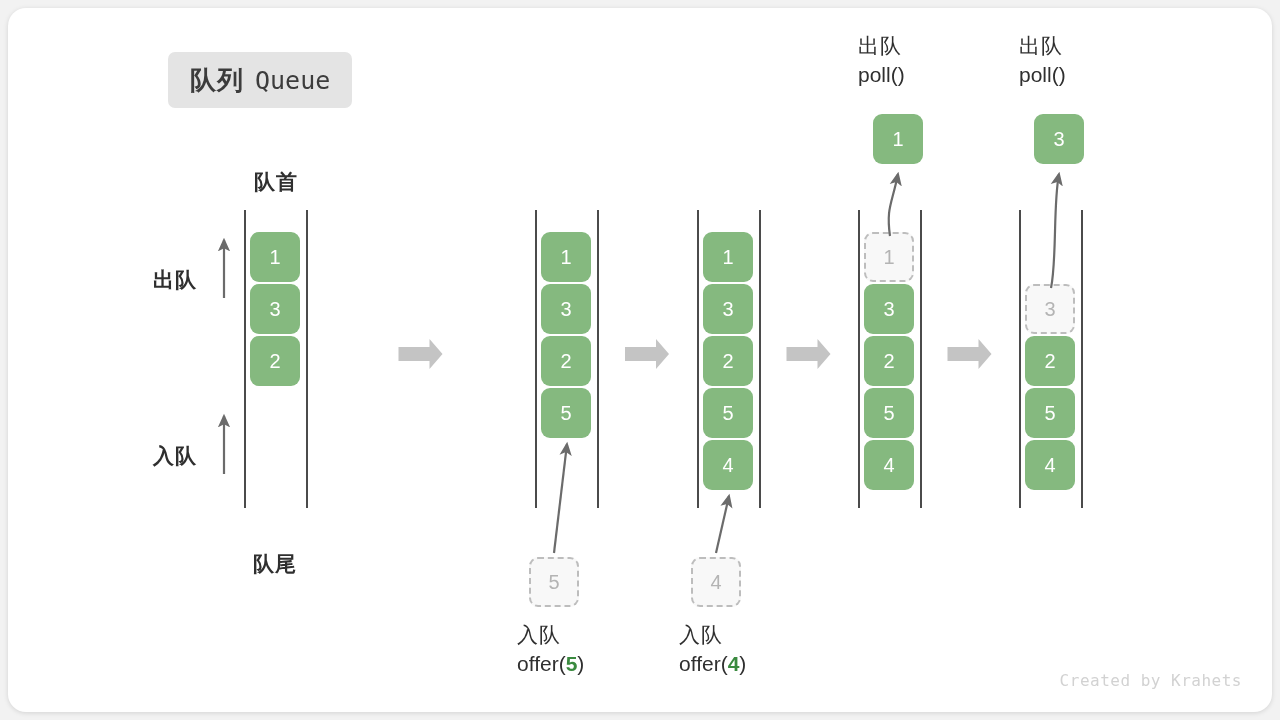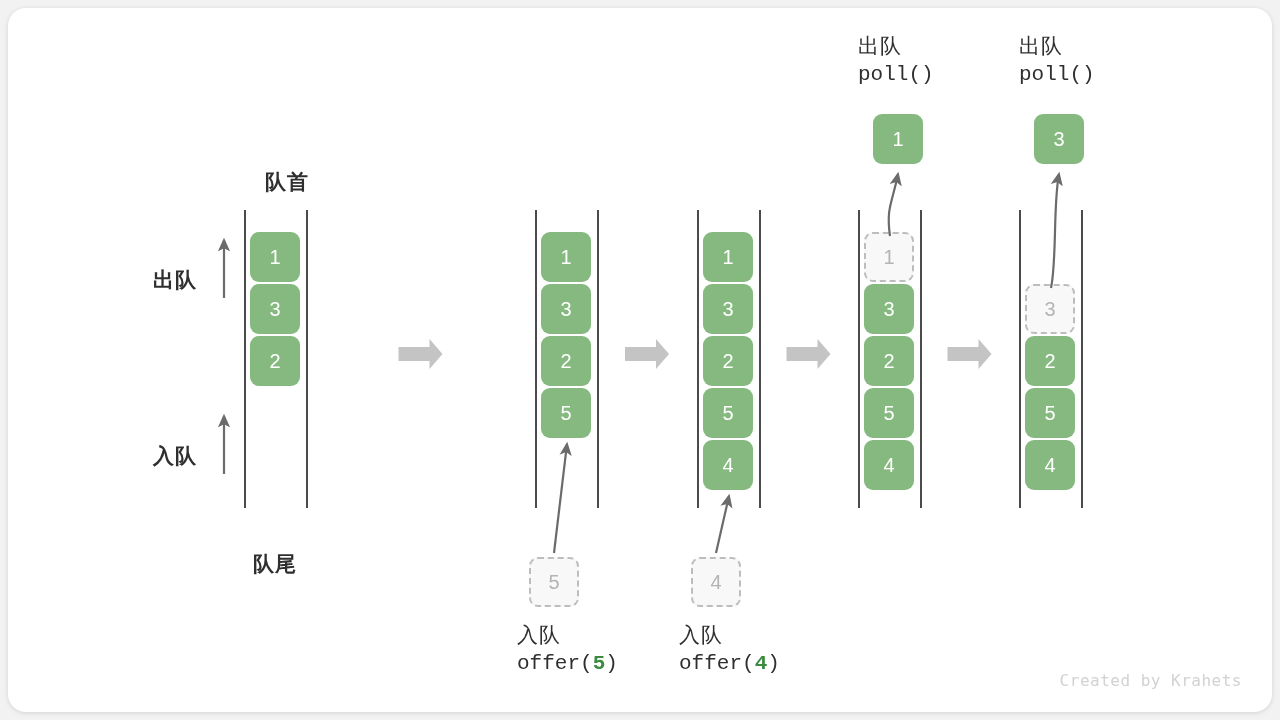--- a/index.html
+++ b/index.html
@@ -64,21 +64,21 @@
     line-height: 1.38;
     color: #2f2f2f;
   }
   .op-label .op-cn {
     font-size: 21px;
     letter-spacing: 1px;
     display: block;
   }
   .op-label .op-code {
     font-size: 21px;
-    font-family: Liberation Mono, monospace;
+    font-family: Liberation Sans, sans-serif;
     display: block;
   }
   .op-label .arg { color: #3a8a3f; font-weight: bold; }
 
   
   .rail {
     width: 2px;
     background: #4b4b4b;
   }
 
@@ -117,22 +117,26 @@
     width: 1264px;
     height: 704px;
     pointer-events: none;
   }
 </style>
 </head>
 <body>
 
 <div id="card">
 
-
-  <div class="abs cn-bold" style="left:239px; top:160px; width:62px; text-align:right;">队首</div>
+  <div class="abs" id="title-badge">
+    <span class="cn">队列</span>
+    <span class="en">Queue</span>
+  </div>
+
+  <div class="abs cn-bold" style="left:246px; top:160px; width:62px; text-align:left;">队首</div>
   <div class="abs cn-bold" style="left:236px; top:542px; width:62px; text-align:center;">队尾</div>
   <div class="abs cn-bold" style="left:145px; top:258px;">出队</div>
   <div class="abs cn-bold" style="left:145px; top:434px;">入队</div>
 
   <div id="columns-host">
       <div class="abs rail" style="left: 236px; top: 202px; height: 298px;"></div>
       <div class="abs rail" style="left: 298px; top: 202px; height: 298px;"></div>
       <div class="abs node" style="left: 242px; top: 224px;">1</div>
       <div class="abs node" style="left: 242px; top: 276px;">3</div>
       <div class="abs node" style="left: 242px; top: 328px;">2</div>

